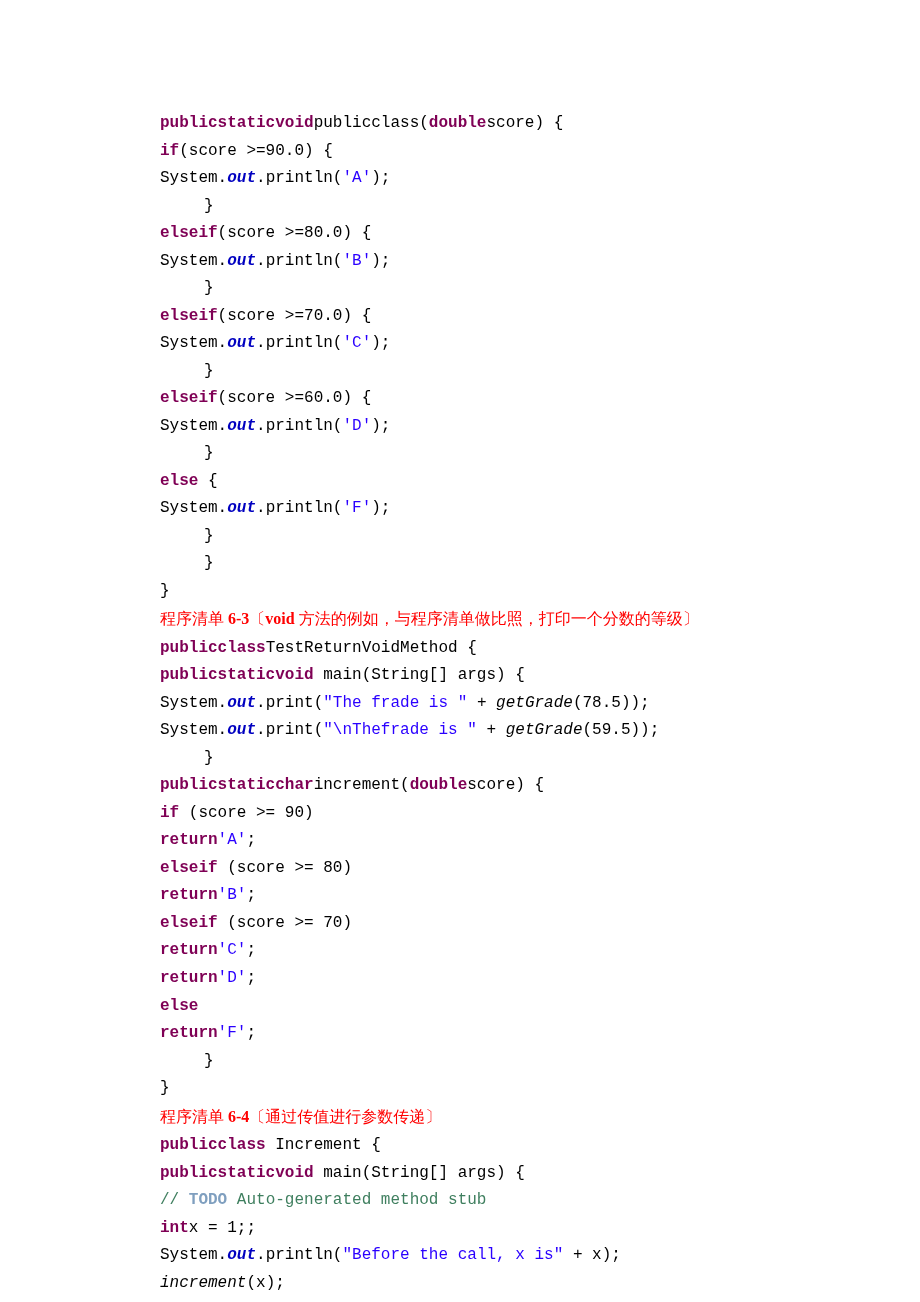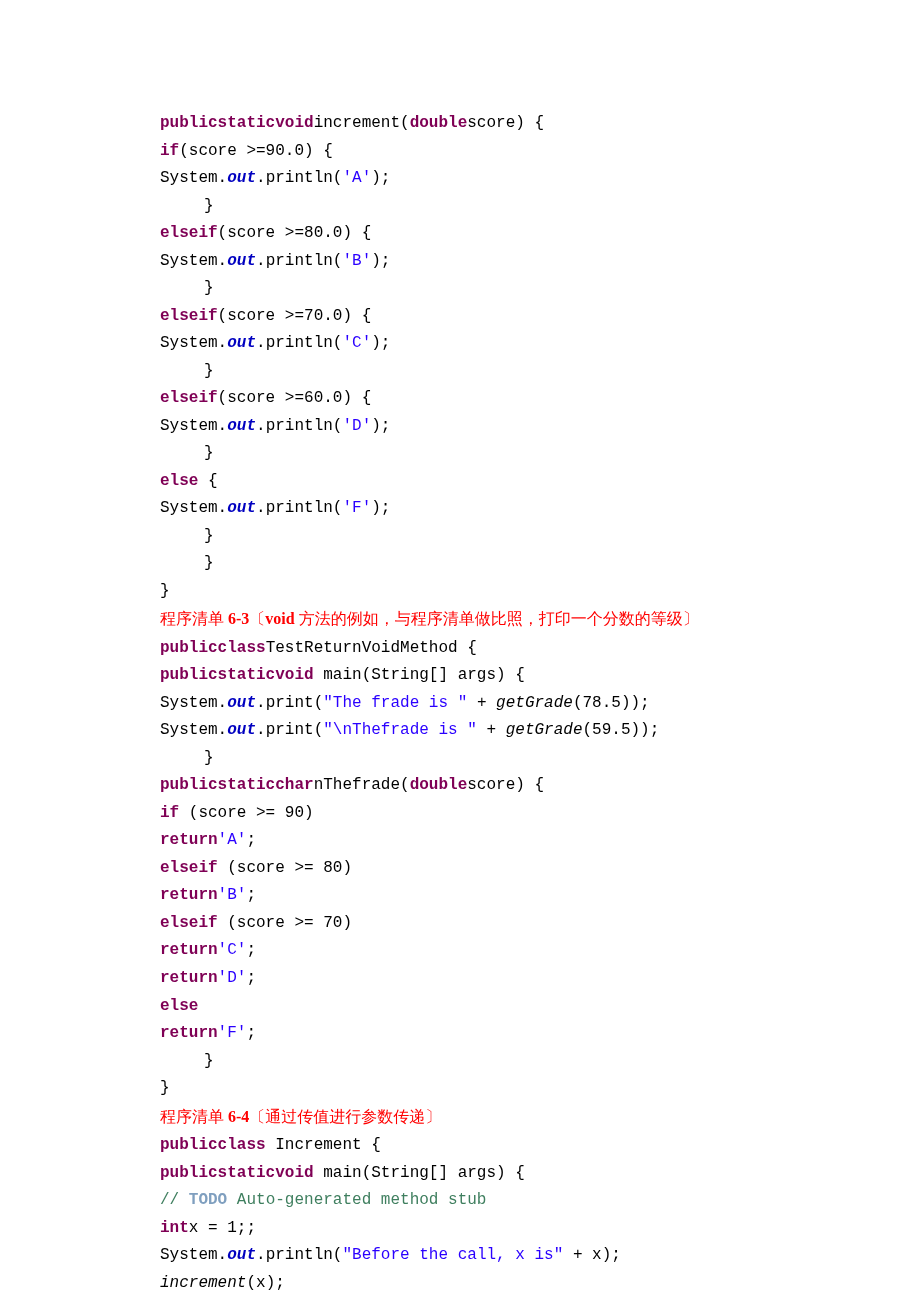--- a/index.html
+++ b/index.html
@@ -30,21 +30,21 @@
   .red { color: #ff0000; font-family: "SimSun", "宋体", serif; }
   .redb { color: #ff0000; font-weight: bold; font-family: "SimSun", "宋体", serif; }
   .zh { font-family: "SimSun", "宋体", serif; }
   .brace-indent { padding-left: 44px; }
 </style>
 </head>
 <body>
 
 <div class="page">
 
-<div class="line"><span class="kw">publicstaticvoid</span><span>increment(</span><span class="kw">double</span><span>score) {</span></div>
+<div class="line"><span class="kw">publicstaticvoid</span><span>publicclass(</span><span class="kw">double</span><span>score) {</span></div>
 
 <div class="line"><span class="kw">if</span><span>(score &gt;=90.0) {</span></div>
 
 <div class="line"><span>System.</span><span class="field">out</span><span>.println(</span><span class="str">'A'</span><span>);</span></div>
 
 <div class="line brace-indent">}</div>
 
 <div class="line"><span class="kw">elseif</span><span>(score &gt;=80.0) {</span></div>
 
 <div class="line"><span>System.</span><span class="field">out</span><span>.println(</span><span class="str">'B'</span><span>);</span></div>
@@ -76,21 +76,21 @@
 <div class="line"><span class="kw">publicclass</span><span>TestReturnVoidMethod {</span></div>
 
 <div class="line"><span class="kw">publicstaticvoid</span><span> main(String[] args) {</span></div>
 
 <div class="line"><span>System.</span><span class="field">out</span><span>.print(</span><span class="str">"The frade is "</span><span> + </span><span class="call">getGrade</span><span>(78.5));</span></div>
 
 <div class="line"><span>System.</span><span class="field">out</span><span>.print(</span><span class="str">"\nThefrade is "</span><span> + </span><span class="call">getGrade</span><span>(59.5));</span></div>
 
 <div class="line brace-indent">}</div>
 
-<div class="line"><span class="kw">publicstaticchar</span><span>nThefrade(</span><span class="kw">double</span><span>score) {</span></div>
+<div class="line"><span class="kw">publicstaticchar</span><span>increment(</span><span class="kw">double</span><span>score) {</span></div>
 
 <div class="line"><span class="kw">if</span><span> (score &gt;= 90)</span></div>
 <div class="line"><span class="kw">return</span><span class="str">'A'</span><span>;</span></div>
 
 <div class="line"><span class="kw">elseif</span><span> (score &gt;= 80)</span></div>
 <div class="line"><span class="kw">return</span><span class="str">'B'</span><span>;</span></div>
 
 <div class="line"><span class="kw">elseif</span><span> (score &gt;= 70)</span></div>
 <div class="line"><span class="kw">return</span><span class="str">'C'</span><span>;</span></div>
 

